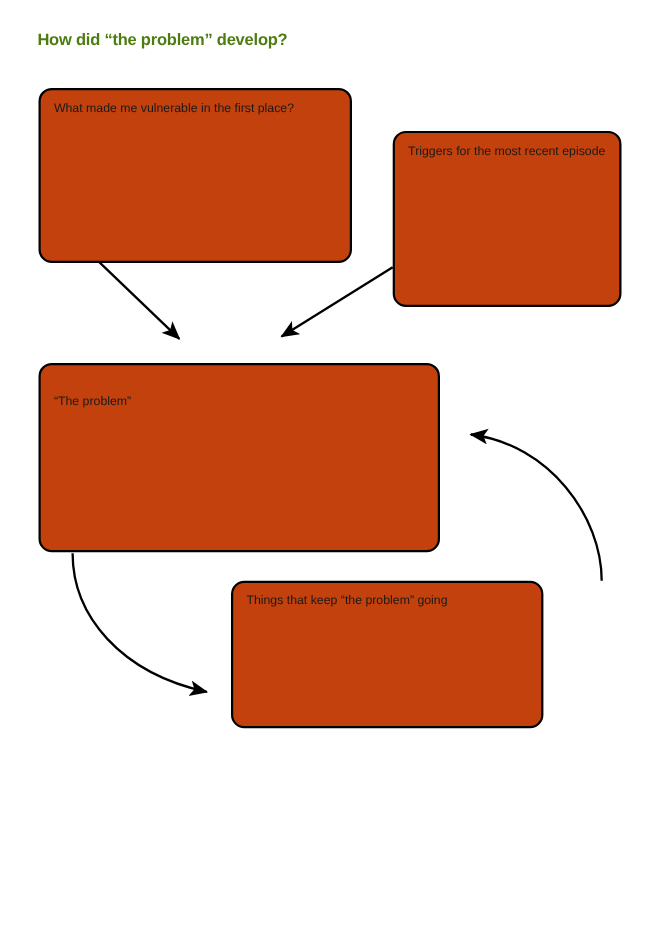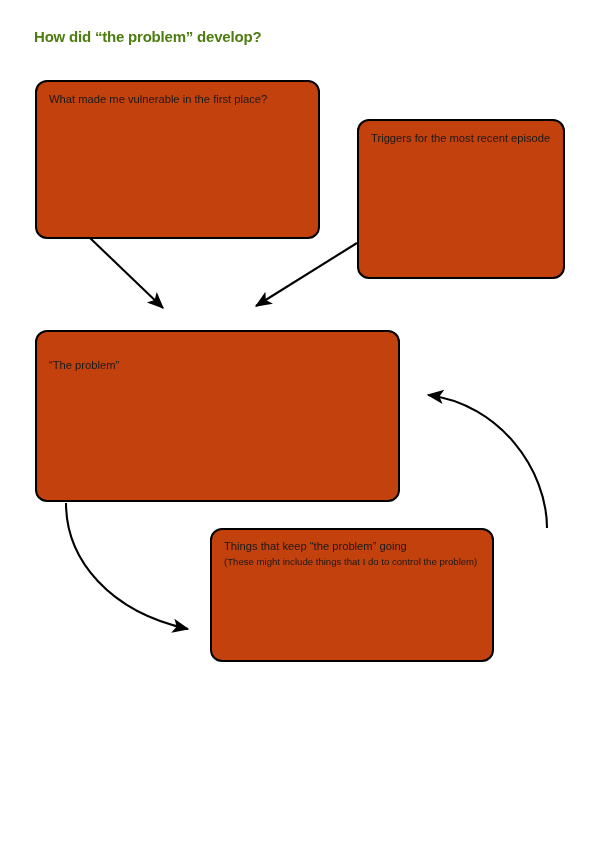--- a/index.html
+++ b/index.html
@@ -112,21 +112,20 @@
   <div class="field-box" id="box-triggers" style="left:357px; top:119px; width:208px; height:160px;">
     <div class="field-label">Triggers for the most recent episode</div>
   </div>
 
   <div class="field-box" id="box-problem" style="left:35px; top:330px; width:365px; height:172px;">
     <div class="field-label">“The problem”</div>
   </div>
 
   <div class="field-box" id="box-maintaining" style="left:210px; top:528px; width:284px; height:134px;">
     <div class="field-label">Things that keep “the problem” going</div>
-    <div class="field-sublabel">(These might include things that I do to control the problem)</div>
   </div>
 
 
   <div class="footer">
 
     
 
     
 
   </div>

